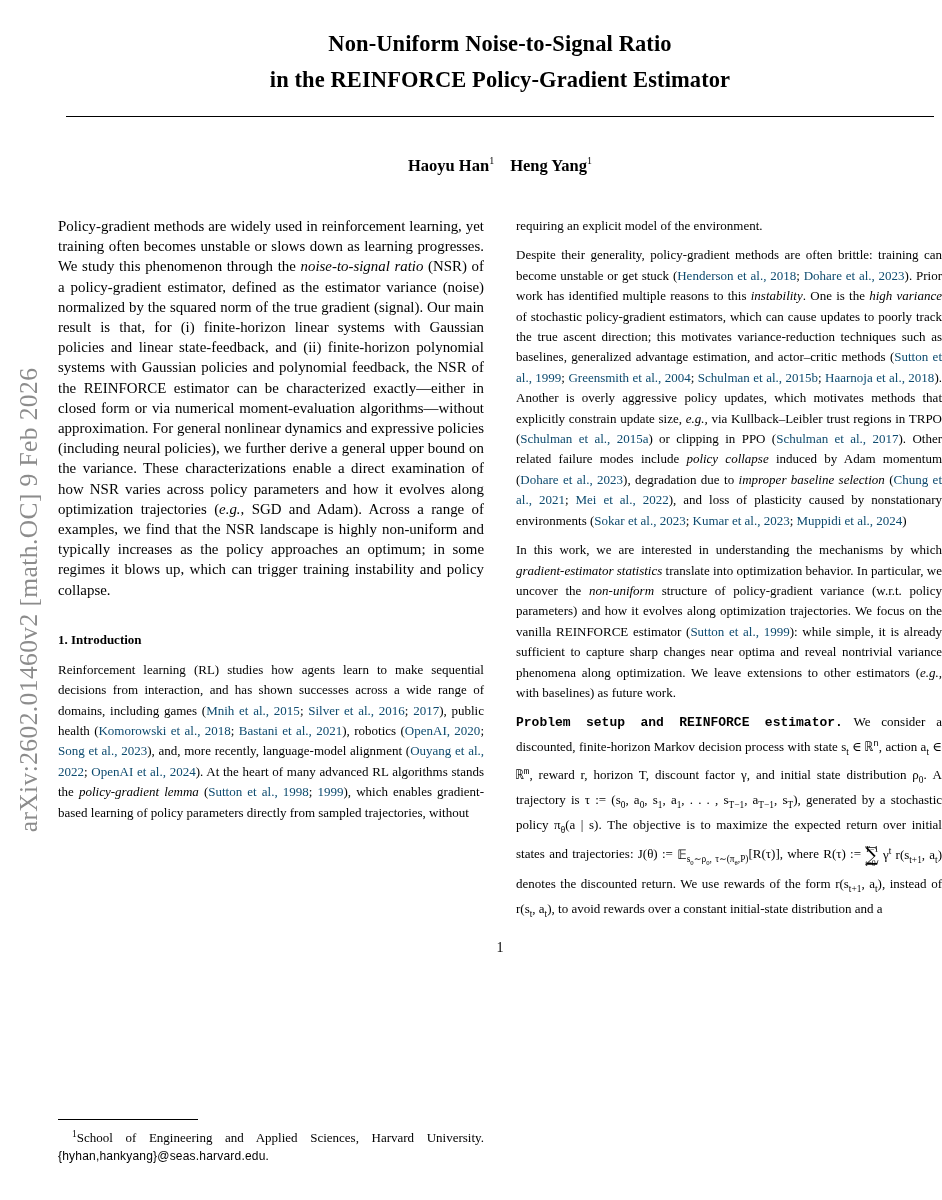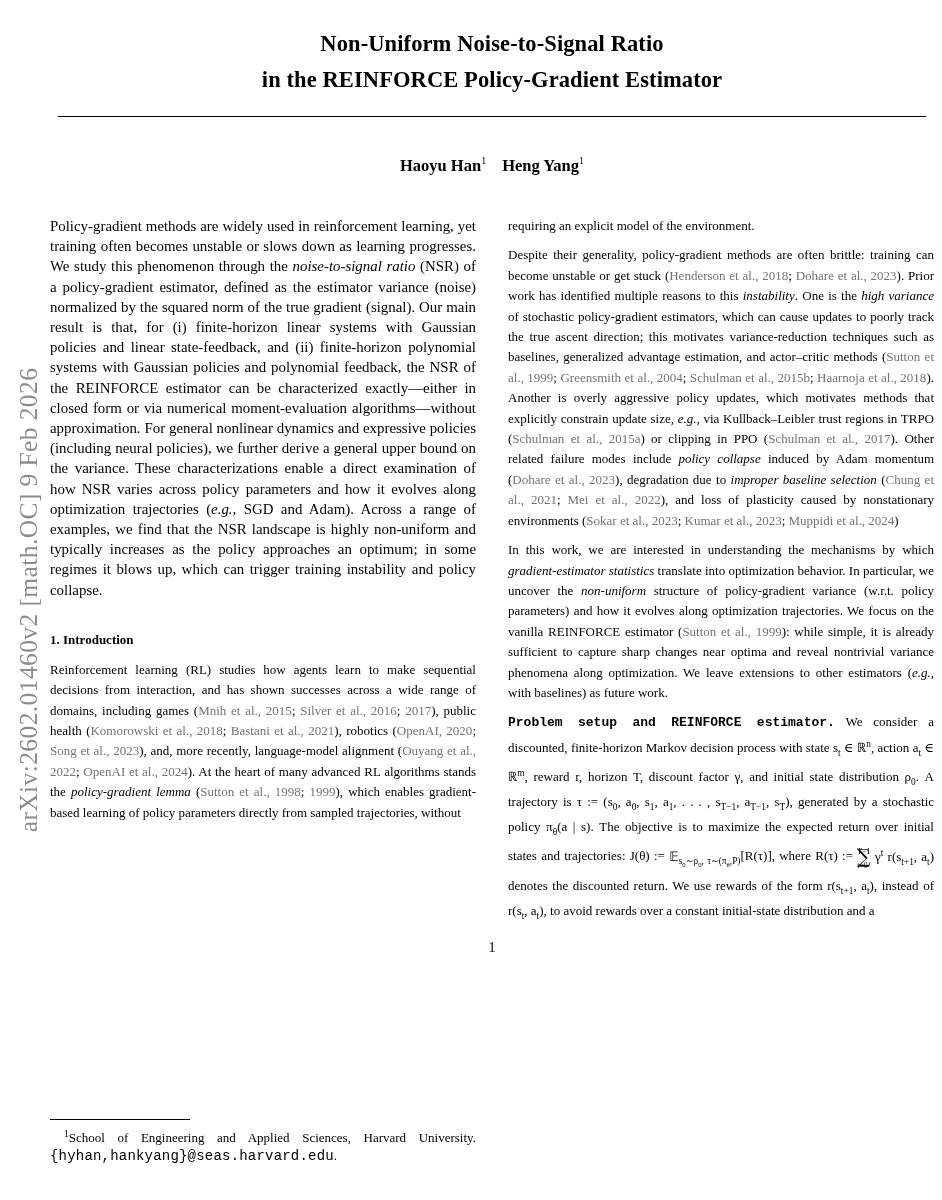--- a/index.html
+++ b/index.html
@@ -33,21 +33,21 @@
     white-space: nowrap;
     font-family: "Liberation Serif", "DejaVu Serif", serif;
     font-size: 25.5px;
     letter-spacing: 0.4px;
     color: #8c8c8c;
   }
 
   
   #page {
     position: absolute;
-    left: 50px;
+    left: 58px;
     top: 0;
     width: 884px;
     height: 972px;
   }
 
   
   #title-block {
     padding-top: 26px;
     text-align: center;
   }
@@ -108,31 +108,31 @@
     font-size: 13px;
     line-height: 20.4px;
     text-align: justify;
     text-justify: inter-word;
     hyphens: none;
   }
   .abstract-body p.para {
     font-size: 14.9px;
     line-height: 20.2px;
   }
-  .cite { color: #737373; }
+  .cite { color: #0c4a6e; }
   .it { font-style: italic; }
   .bf { font-weight: bold; font-family: Liberation Mono, monospace; }
   .mono {
-    font-family: Liberation Mono, monospace;
-    font-size: 14px;
+    font-family: Liberation Sans, sans-serif;
+    font-size: 12px;
     letter-spacing: 0.2px;
   }
   .mth { font-family: "Liberation Serif", "DejaVu Serif", serif; }
   .mup { font-style: normal; }
-  .bb { font-family: Liberation Serif, serif; font-style: normal; margin-top: 7px; }
+  .bb { font-family: Liberation Mono, monospace; font-style: normal; margin-top: 7px; }
   sub { font-size: 0.72em; }
   sup { font-size: 0.72em; }
 
   .sec-gap { height: 20px; }
 
   
   #footnote {
     position: absolute;
     left: 0;
     bottom: 0;

